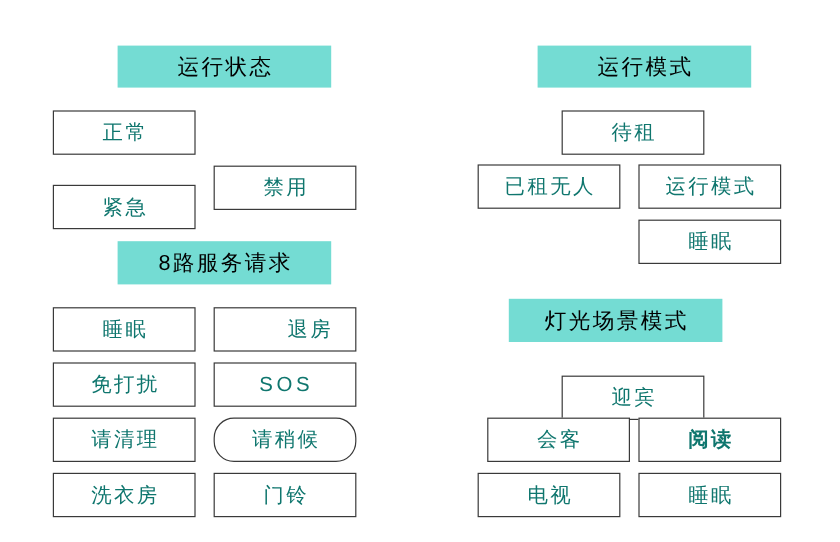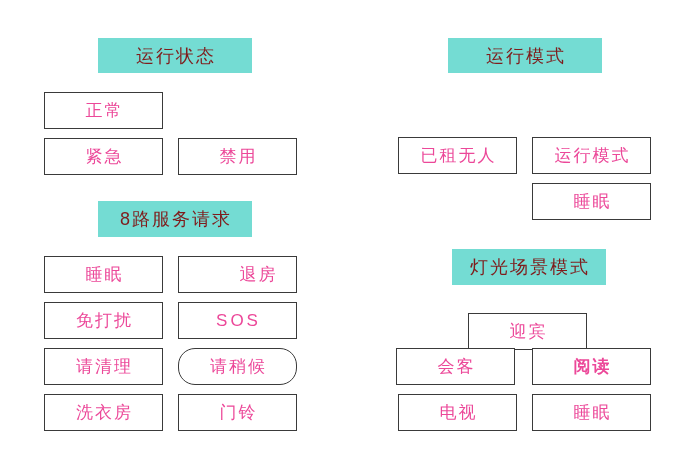--- a/index.html
+++ b/index.html
@@ -7,72 +7,73 @@
   .stage {
     position: relative;
     width: 700px;
     height: 452px;
     background: #ffffff;
     font-family: "Liberation Sans", "DejaVu Sans", sans-serif;
     overflow: hidden;
   }
   .hdr {
     position: absolute;
-    width: 154px;
+    width: 178px;
     height: 36px;
     background: #74dcd3;
-    color: #7f1d1d;
+    color: #000000;
     font-size: 18px;
     letter-spacing: 2px;
     display: flex;
     align-items: center;
     justify-content: center;
     text-indent: 2px;
   }
   .btn {
     position: absolute;
     width: 119px;
     height: 37px;
     background: #ffffff;
     border: 1px solid #3a3a3a;
-    color: #ec4899;
+    color: #0f766e;
     font-size: 17px;
     letter-spacing: 2px;
     text-indent: 2px;
     display: flex;
     align-items: center;
     justify-content: center;
     cursor: pointer;
   }
 </style>
 </head>
 <body>
 
 <div class="stage">
 
   <div class="hdr" style="left:98px; top:38px; height:35px;">运行状态</div>
   <div class="btn" style="left:44px; top:92px;">正常</div>
-  <div class="btn" style="left:44px; top:138px;">紧急</div>
+  <div class="btn" style="left:44px; top:154px;">紧急</div>
   <div class="btn" style="left:178px; top:138px;">禁用</div>
 
   <div class="hdr" style="left:98px; top:201px;">8路服务请求</div>
   <div class="btn" style="left:44px; top:256px;">睡眠</div>
   <div class="btn" style="left:178px; top:256px;padding-left:40px;">退房</div>
   <div class="btn" style="left:44px; top:302px;">免打扰</div>
   <div class="btn" style="left:178px; top:302px; letter-spacing:3px;">SOS</div>
   <div class="btn" style="left:44px; top:348px;">请清理</div>
   <div class="btn" style="left:178px; top:348px;border-radius:17px;">请稍候</div>
   <div class="btn" style="left:44px; top:394px;">洗衣房</div>
   <div class="btn" style="left:178px; top:394px;">门铃</div>
 
   <div class="hdr" style="left:448px; top:38px; height:35px;">运行模式</div>
+  <div class="btn" style="left:468px; top:92px;">待租</div>
   <div class="btn" style="left:398px; top:137px;">已租无人</div>
   <div class="btn" style="left:532px; top:137px;">运行模式</div>
   <div class="btn" style="left:532px; top:183px;">睡眠</div>
 
-  <div class="hdr" style="left:452px; top:249px;">灯光场景模式</div>
+  <div class="hdr" style="left:424px; top:249px;">灯光场景模式</div>
   <div class="btn" style="left:468px; top:303px;margin-top:10px;">迎宾</div>
-  <div class="btn" style="left:396px; top:348px;">会客</div>
+  <div class="btn" style="left:406px; top:348px;">会客</div>
   <div class="btn" style="left:532px; top:348px;font-weight:bold;">阅读</div>
   <div class="btn" style="left:398px; top:394px;">电视</div>
   <div class="btn" style="left:532px; top:394px;">睡眠</div>
 
 </div>
 
 </body></html>

